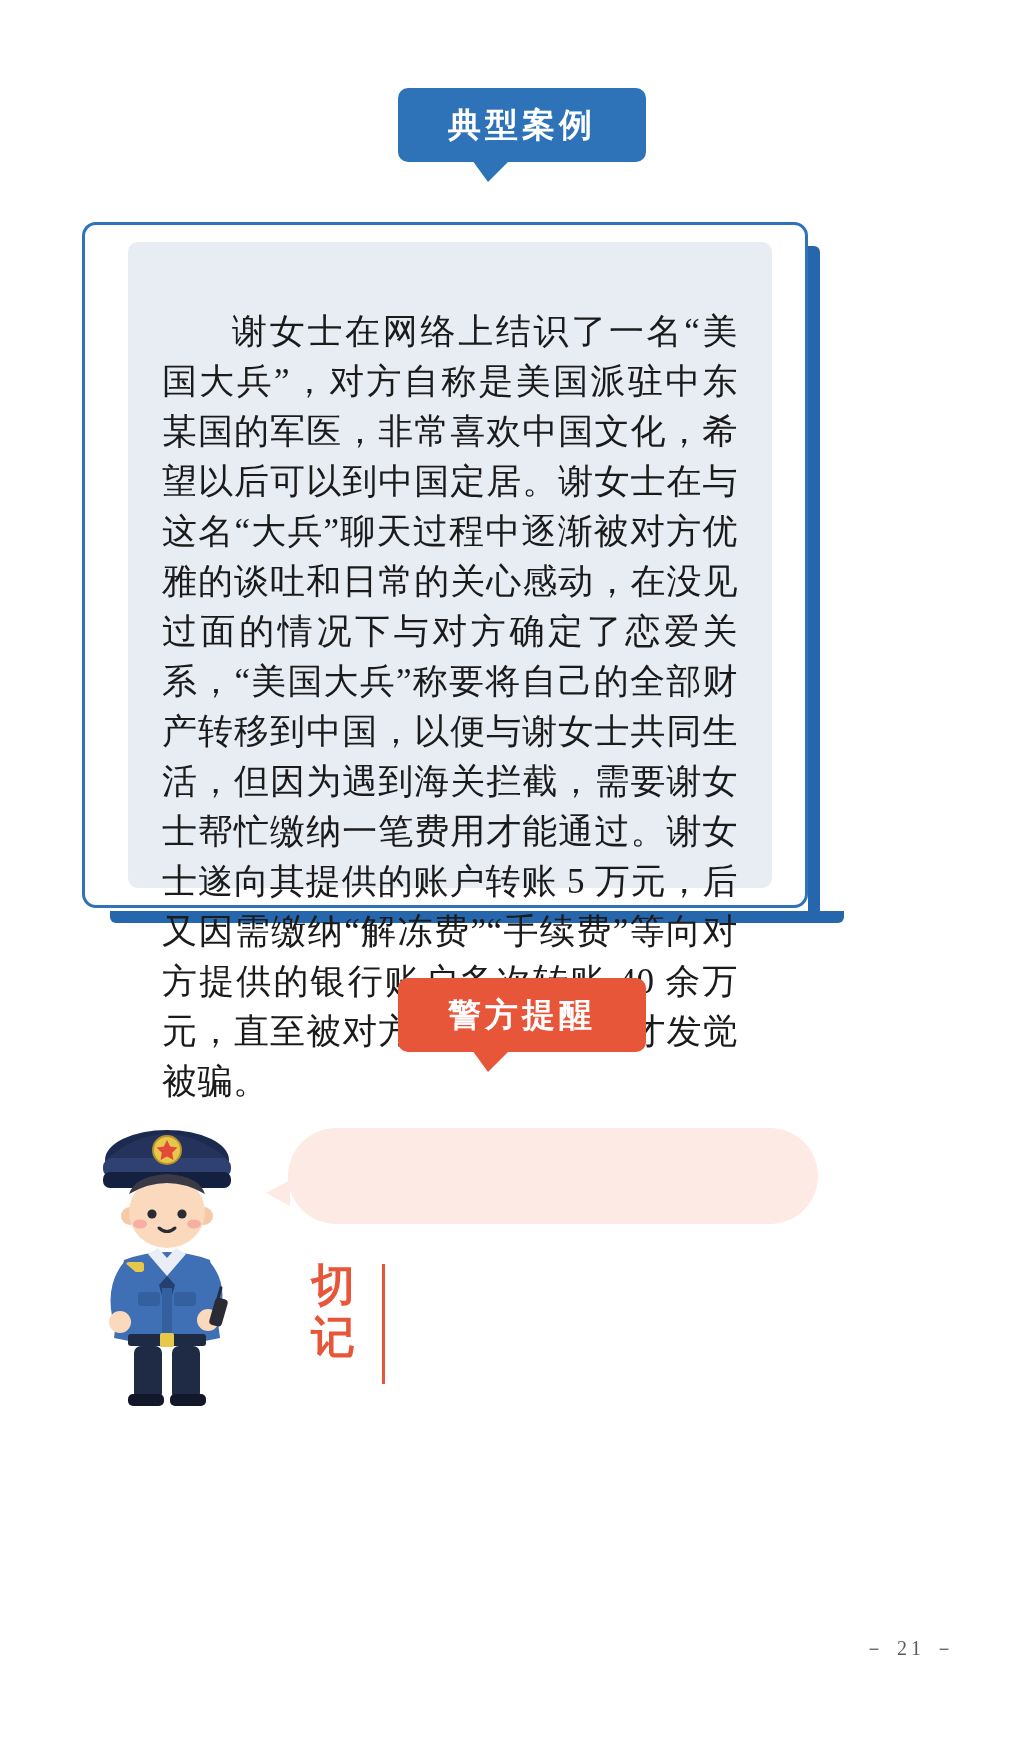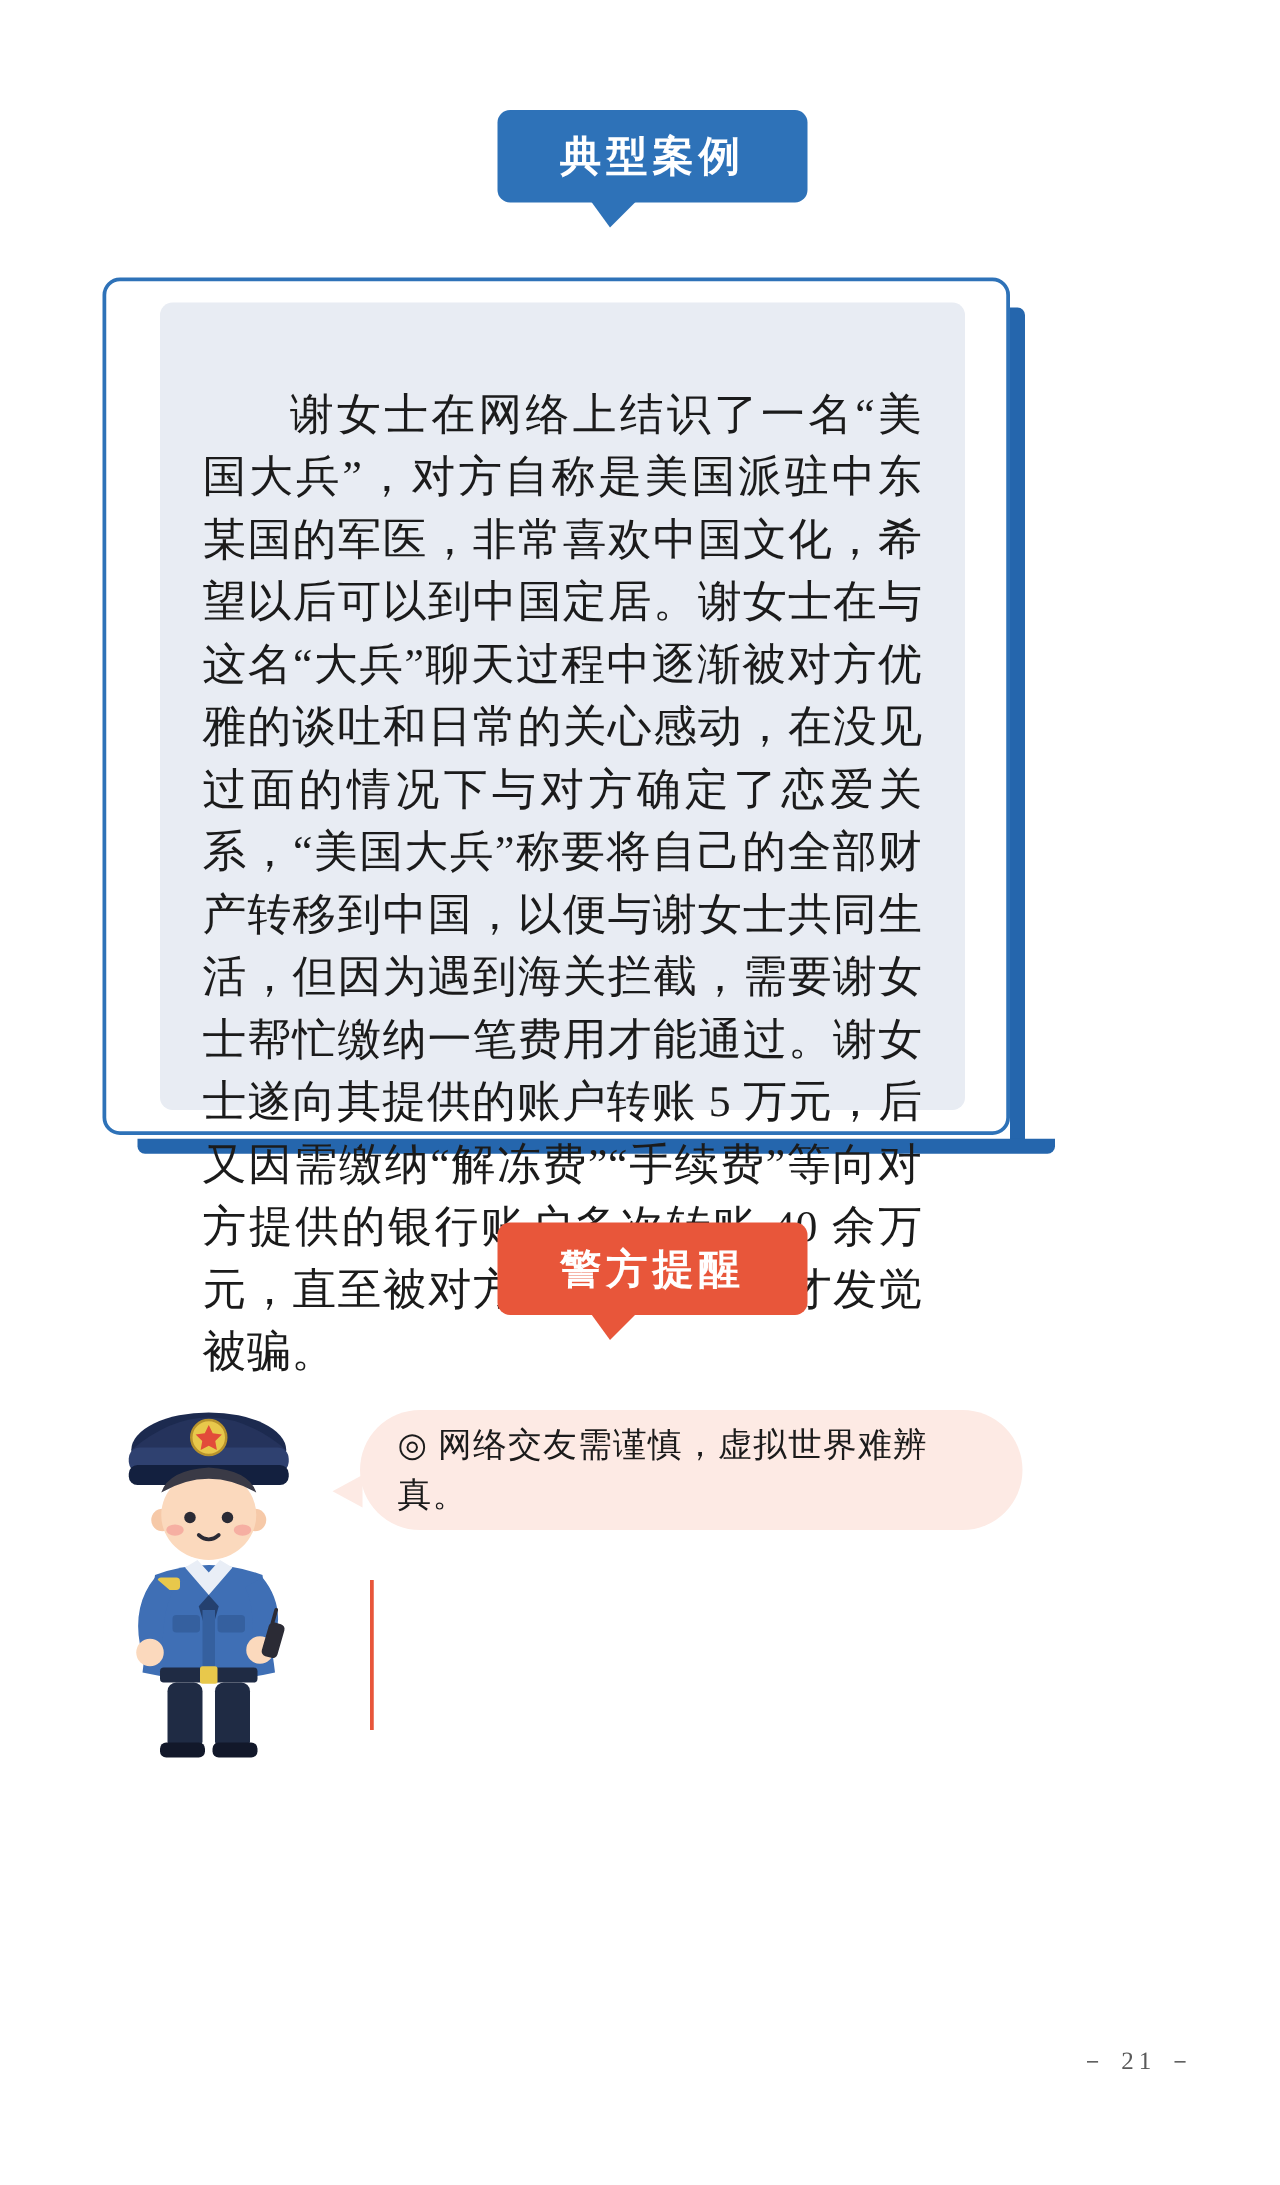--- a/index.html
+++ b/index.html
@@ -279,20 +279,20 @@
 
     <rect x="72" y="226" width="28" height="54" rx="7" fill="#1f2b44"></rect>
     <rect x="110" y="226" width="28" height="54" rx="7" fill="#1f2b44"></rect>
     <rect x="66" y="274" width="36" height="12" rx="5" fill="#12182a"></rect>
     <rect x="108" y="274" width="36" height="12" rx="5" fill="#12182a"></rect>
   </svg>
 </div>
 
 <div id="bubble">
   <span class="tail"></span>
-  <span id="bubble-text">◎ 网络交友需谨慎，虚拟世界难辨真。</span>
 </div>
 
 <div id="remember-block">
+  <div id="remember-seal">切记</div>
   <div id="remember-divider"></div>
 </div>
 
 <div id="page-number">－ 21 －</div>
 
 </body></html>

